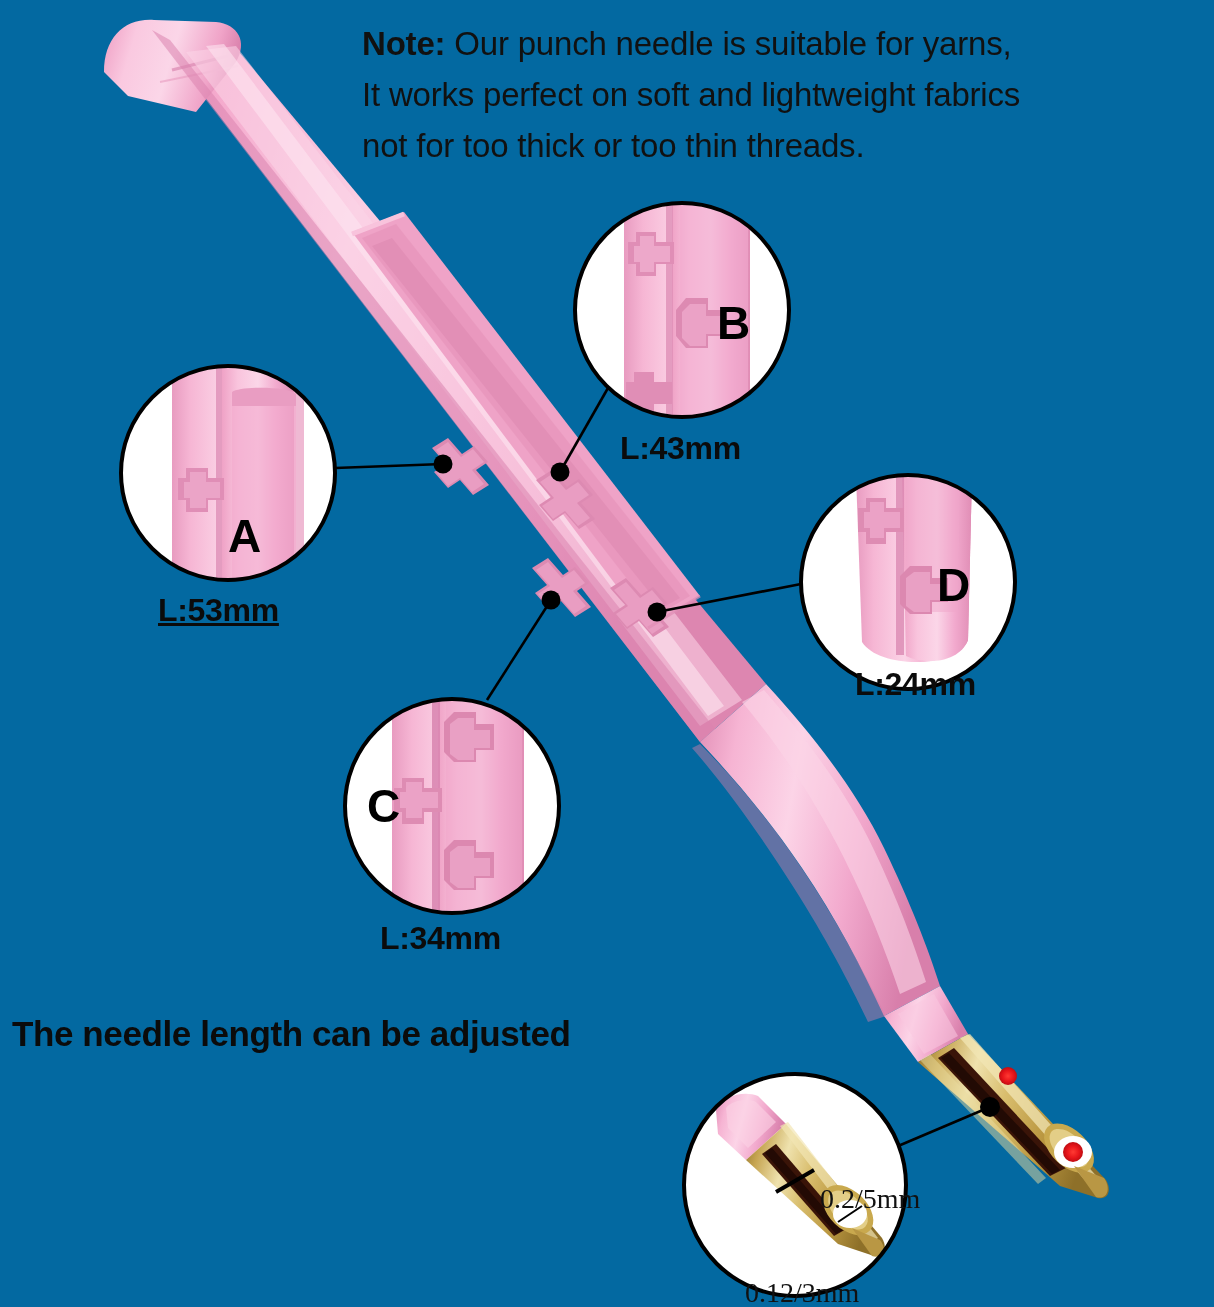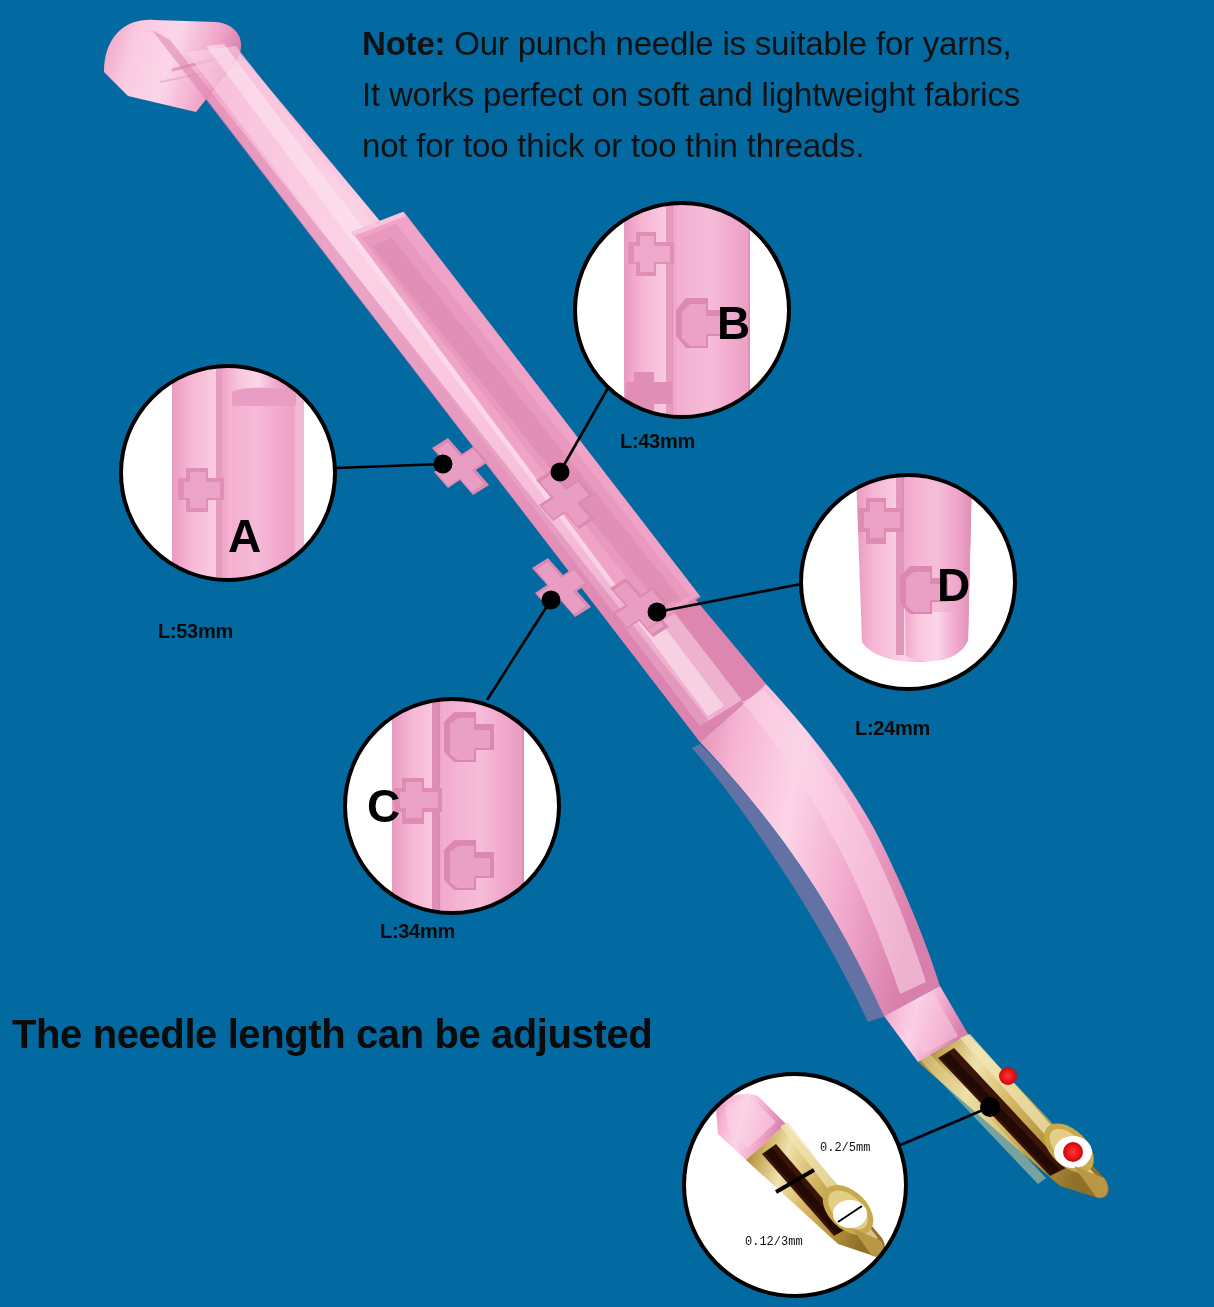--- a/index.html
+++ b/index.html
@@ -39,66 +39,67 @@
   }
   .note-block .lead {
     font-weight: 700;
   }
   .headline-block {
     position: absolute;
     left: 12px;
     top: 1008px;
     width: 740px;
     font-family: "Liberation Sans", sans-serif;
-    font-size: 40px;
+    font-size: 35px;
     line-height: 52px;
     font-weight: 700;
     color: #0b0b0b;
     letter-spacing: -0.4px;
     white-space: nowrap;
   }
 
   
   .cap {
     position: absolute;
     font-family: "Liberation Sans", sans-serif;
-    font-size: 20px;
+    font-size: 32px;
     font-weight: 700;
     color: #0b0b0b;
     letter-spacing: -0.3px;
     white-space: nowrap;
   }
-  .cap-a { left: 158px; top: 620px; }
+  .cap-a { left: 158px; top: 592px; text-decoration: underline; }
   .cap-b { left: 620px; top: 430px; }
   .cap-c { left: 380px; top: 920px; }
-  .cap-d { left: 855px; top: 717px; }
+  .cap-d { left: 855px; top: 666px; }
 
   
   .letter {
     position: absolute;
     font-family: "Liberation Sans", sans-serif;
     font-size: 46px;
     font-weight: 700;
     color: #000000;
     line-height: 1;
     white-space: nowrap;
   }
   .letter-a { left: 228px; top: 513px; }
   .letter-b { left: 717px; top: 300px; }
   .letter-c { left: 367px; top: 783px; }
   .letter-d { left: 937px; top: 562px; }
 
   
   .tipcap {
     position: absolute;
-    font-family: Liberation Mono, monospace;
-    font-size: 12px;
+    font-family: Liberation Serif, serif;
+    font-size: 28px;
     font-weight: 400;
     color: #111111;
     white-space: nowrap;
+    margin-top: 42px;
   }
   .tipcap-1 { left: 820px; top: 1141px; }
   .tipcap-2 { left: 745px; top: 1235px; }
 </style>
 </head>
 <body>
 
 <div id="page">
 
   <svg id="art" viewBox="0 0 1214 1307" aria-hidden="true">

